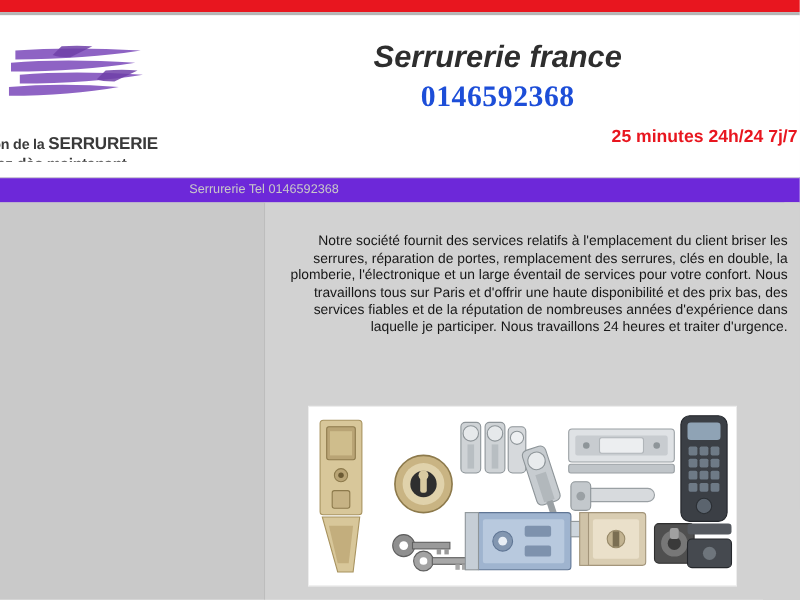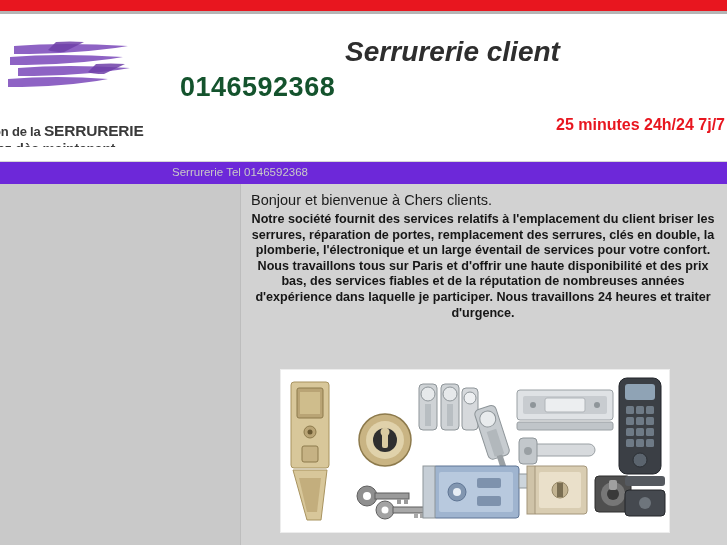--- a/index.html
+++ b/index.html
@@ -90,24 +90,26 @@
     font-size: 28px;
     font-style: italic;
     font-weight: bold;
     color: #2e2e2e;
   }
   .hdr-phone {
     position: absolute;
     left: 180px;
     top: 72px;
     width: 545px;
+    text-align: center;
     font-size: 27px;
     font-weight: bold;
-    color: #14532d;
+    color: #1d4ed8;
     letter-spacing: 0.5px;
+    font-family: Liberation Serif, serif;
   }
   .hdr-sub {
     position: absolute;
     left: 180px;
     top: 116px;
     width: 545px;
     text-align: right;
     font-size: 16px;
     font-weight: bold;
     color: #e8161f;
@@ -171,22 +173,22 @@
     font-weight: normal;
   }
   .paragraph {
     position: absolute;
     left: 9px;
     top: 28px;
     width: 466px;
     font-size: 12.6px;
     line-height: 15.6px;
     color: #161616;
-    font-weight: bold;
-    text-align: center;
+    font-weight: normal;
+    text-align: right;
   }
 
   
   .photo {
     position: absolute;
     left: 39px;
     top: 185px;
     width: 388px;
     height: 162px;
     background: #ffffff;
@@ -215,34 +217,33 @@
       <path d="M48 2 Q62 1 76 2 L56 12 Q44 12 40 10 Z" opacity="0.85"></path>
       <path d="M88 24 Q103 23 117 24 L96 34 Q84 34 80 32 Z" opacity="0.85"></path>
     </g>
   </svg>
   <div class="logo-text">
     <span class="small">son de la </span><span>SERRURERIE</span>
   </div>
   <div class="logo-text2">elez dès maintenant</div>
 </div>
 
-<div class="hdr-title">Serrurerie client</div>
+<div class="hdr-title">Serrurerie france</div>
 <div class="hdr-phone">0146592368</div>
 <div class="hdr-sub">25 minutes 24h/24 7j/7</div>
 
 <div class="nav-strip">
   <div class="nav-text">Serrurerie Tel 0146592368</div>
 </div>
 
 <div class="content-area">
   <div class="left-col"></div>
   <div class="right-edge"></div>
 
   <div class="main-col">
-    <div class="greeting">Bonjour et bienvenue à Chers clients.</div>
     <div class="paragraph">Notre société fournit des services relatifs à l'emplacement du client briser les serrures, réparation de portes, remplacement des serrures, clés en double, la plomberie, l'électronique et un large éventail de services pour votre confort. Nous travaillons tous sur Paris et d'offrir une haute disponibilité et des prix bas, des services fiables et de la réputation de nombreuses années d'expérience dans laquelle je participer. Nous travaillons 24 heures et traiter d'urgence.</div>
 
     <div class="photo">
       <svg width="388" height="162" viewBox="0 0 388 162">
         <rect x="0" y="0" width="388" height="162" fill="#ffffff"></rect>
 
         <g>
           <rect x="10" y="12" width="38" height="86" rx="3" fill="#d8c79a" stroke="#a8935f" stroke-width="1"></rect>
           <rect x="16" y="18" width="26" height="30" rx="2" fill="#b9a475" stroke="#8d7a4c"></rect>
           <rect x="19" y="22" width="20" height="22" fill="#cfbd8c"></rect>

